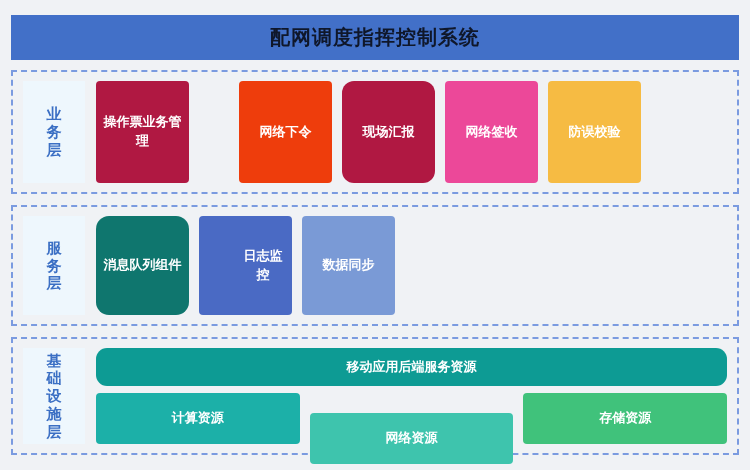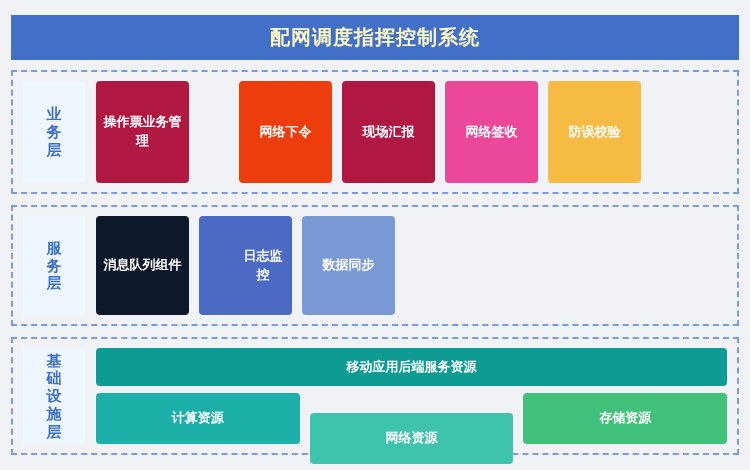--- a/index.html
+++ b/index.html
@@ -26,21 +26,21 @@
     left: 11px;
     top: 15px;
     width: 728px;
     height: 45px;
     background: #4270c8;
     display: flex;
     align-items: center;
     justify-content: center;
   }
   .title-text {
-    color: #fef9c3;
+    color: #0f172a;
     font-size: 20px;
     font-weight: bold;
     letter-spacing: 1px;
   }
 
   
   .layer {
     position: absolute;
     left: 11px;
     width: 728px;
@@ -98,21 +98,21 @@
     flex: 0 0 93px;
     height: 100%;
   }
   .layer-service .spacer {
     flex: 1 1 auto;
   }
 
   .wide-card {
     width: 100%;
     height: 42px;
-    border-radius: 4px;
+    border-radius: 11px;
     display: flex;
     align-items: center;
     justify-content: center;
     color: #ffffff;
     font-size: 13px;
     font-weight: bold;
     box-sizing: border-box;
   }
   .infra-row {
     display: flex;
@@ -135,34 +135,34 @@
 
   <div class="layer layer-business">
     <div class="layer-label">
       <span>业</span>
       <span>务</span>
       <span>层</span>
     </div>
     <div class="layer-cards">
       <div class="card" style="background: rgb(176, 24, 66);">操作票业务管理</div>
       <div class="card" style="background: rgb(238, 61, 12); margin-left: 40px;">网络下令</div>
-      <div class="card" style="background: rgb(176, 24, 66);">现场汇报</div>
+      <div class="card" style="background: rgb(176, 24, 66); border-radius: 12px;">现场汇报</div>
       <div class="card" style="background: #ec4899;">网络签收</div>
       <div class="card" style="background: rgb(246, 187, 67);">防误校验</div>
     </div>
   </div>
 
   <div class="layer layer-service">
     <div class="layer-label">
       <span>服</span>
       <span>务</span>
       <span>层</span>
     </div>
     <div class="layer-cards">
-      <div class="card" style="background: #0f172a;">消息队列组件</div>
+      <div class="card" style="background: #0f766e; border-radius: 13px;">消息队列组件</div>
       <div class="card" style="background: rgb(74, 106, 196); padding-left: 41px;">日志监控</div>
       <div class="card" style="background: rgb(122, 154, 214);">数据同步</div>
       <div class="spacer"></div>
     </div>
   </div>
 
   <div class="layer layer-infra">
     <div class="layer-label">
       <span>基</span>
       <span>础</span>

